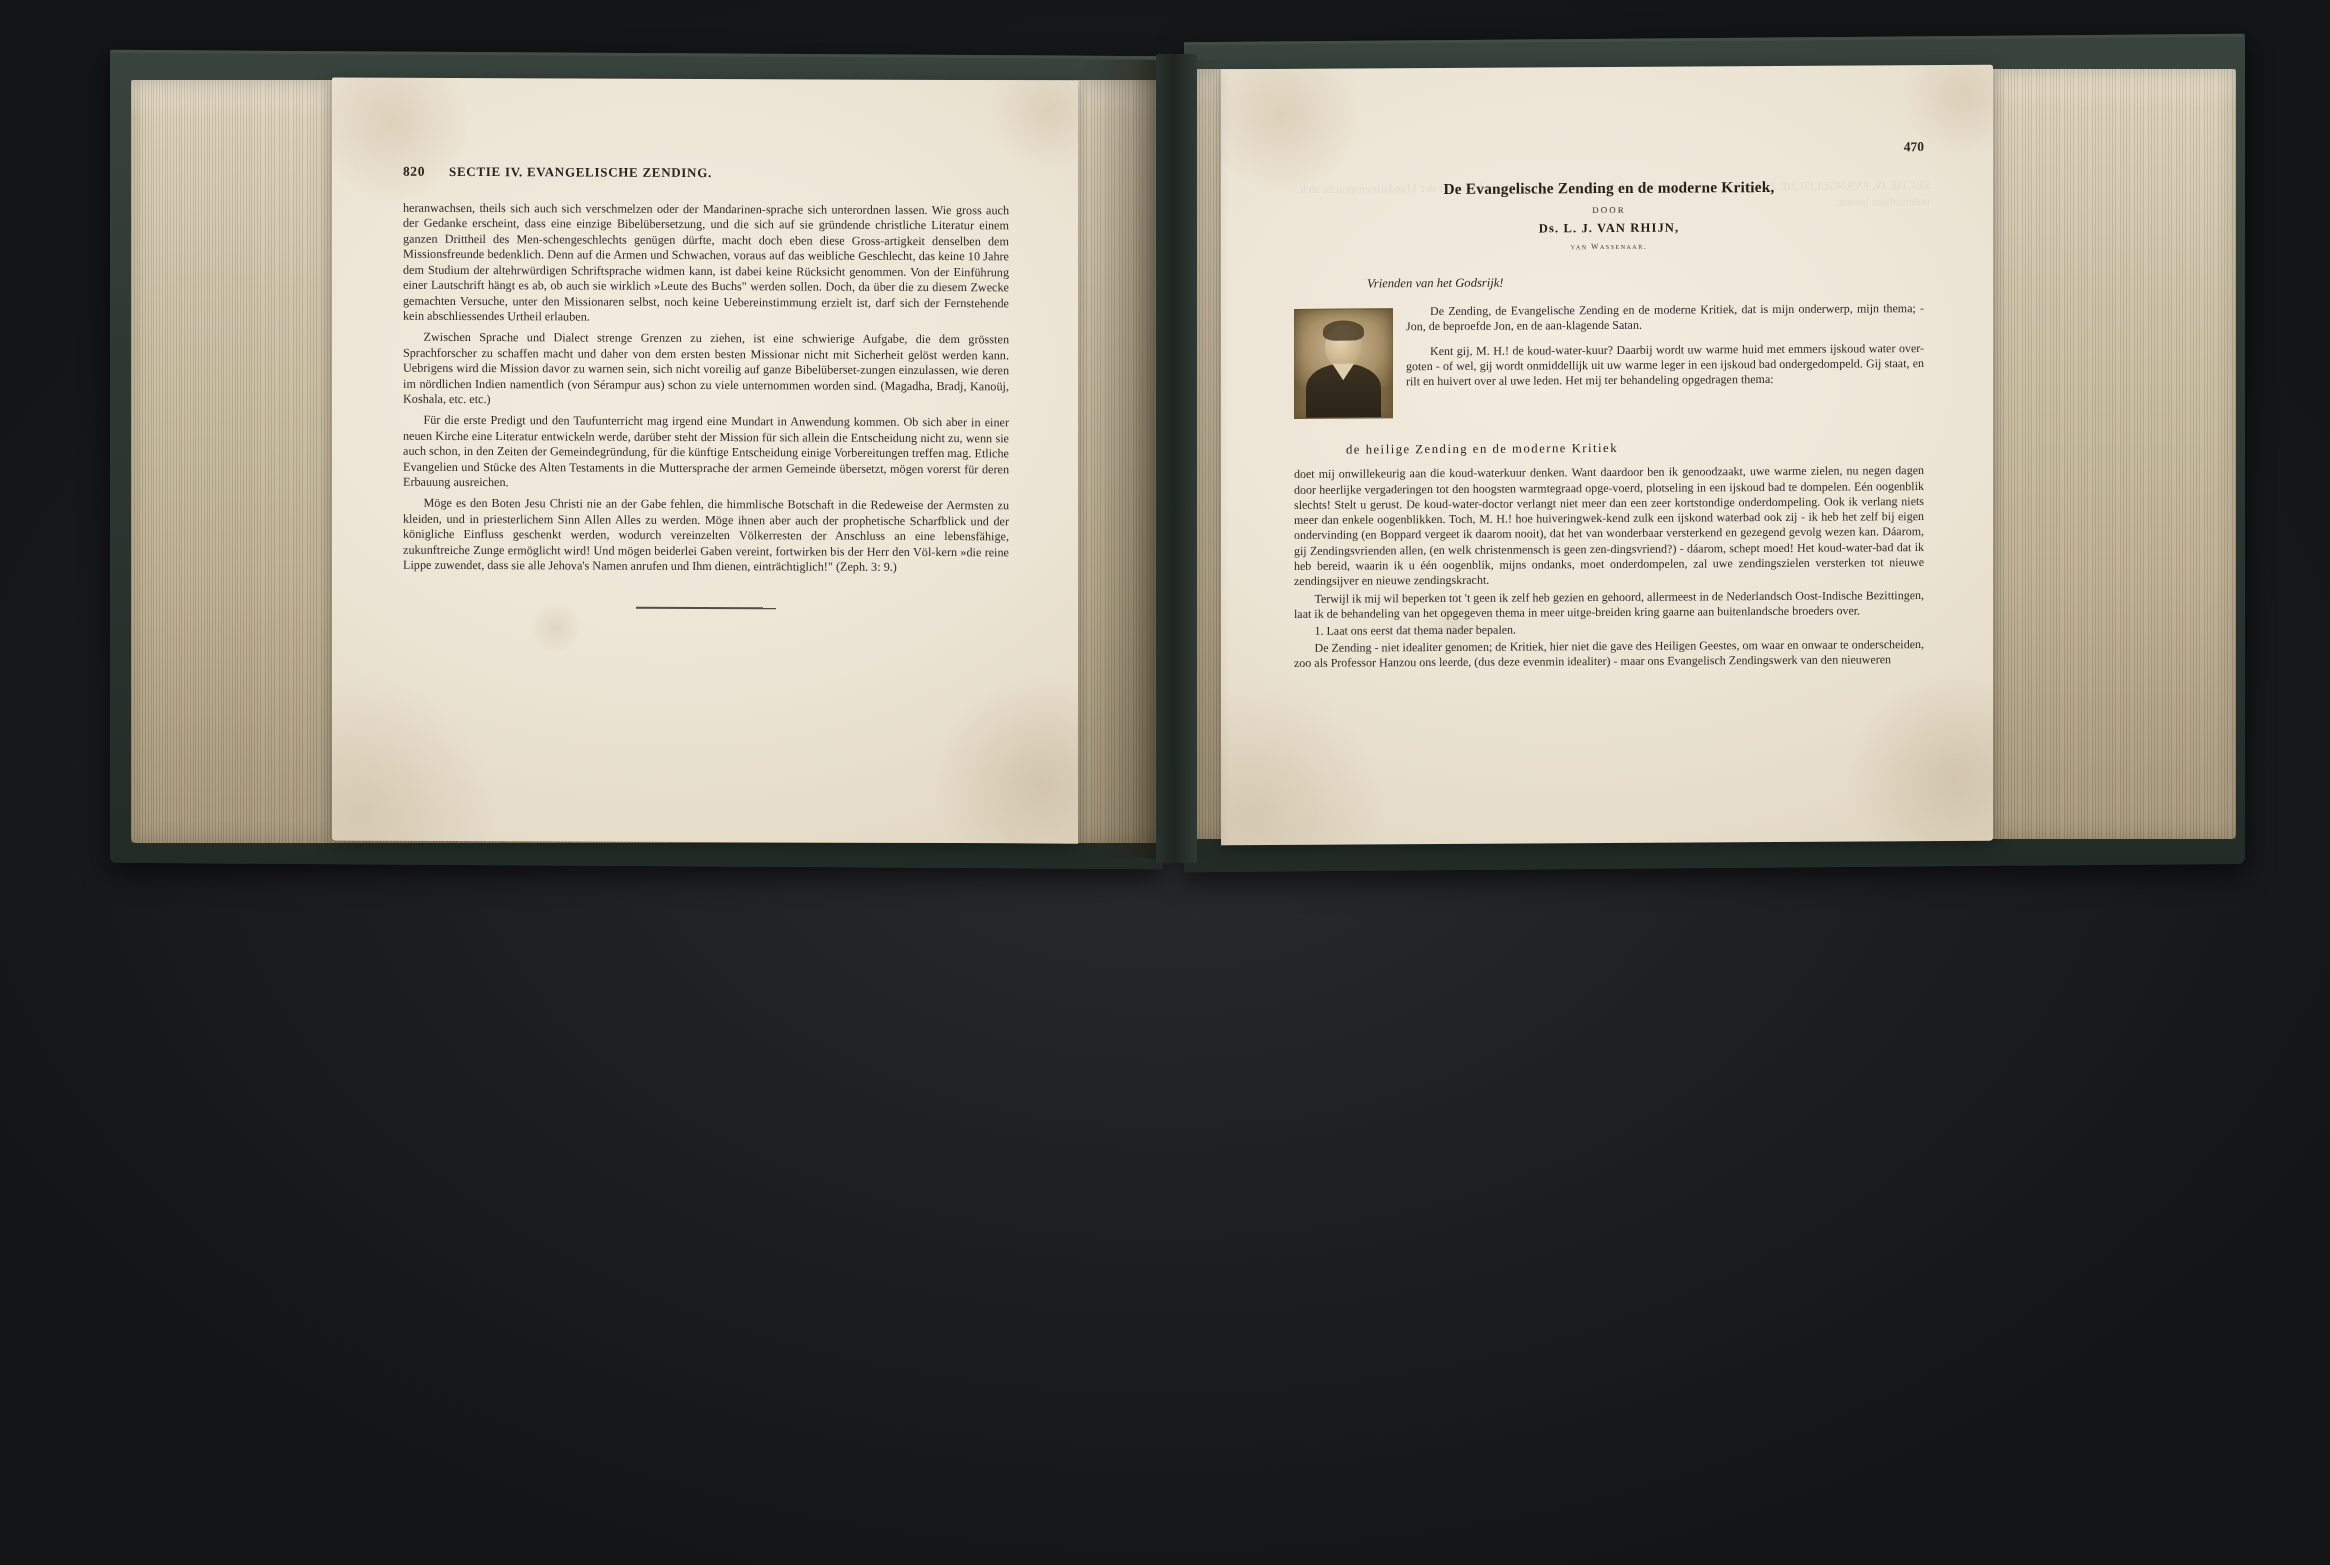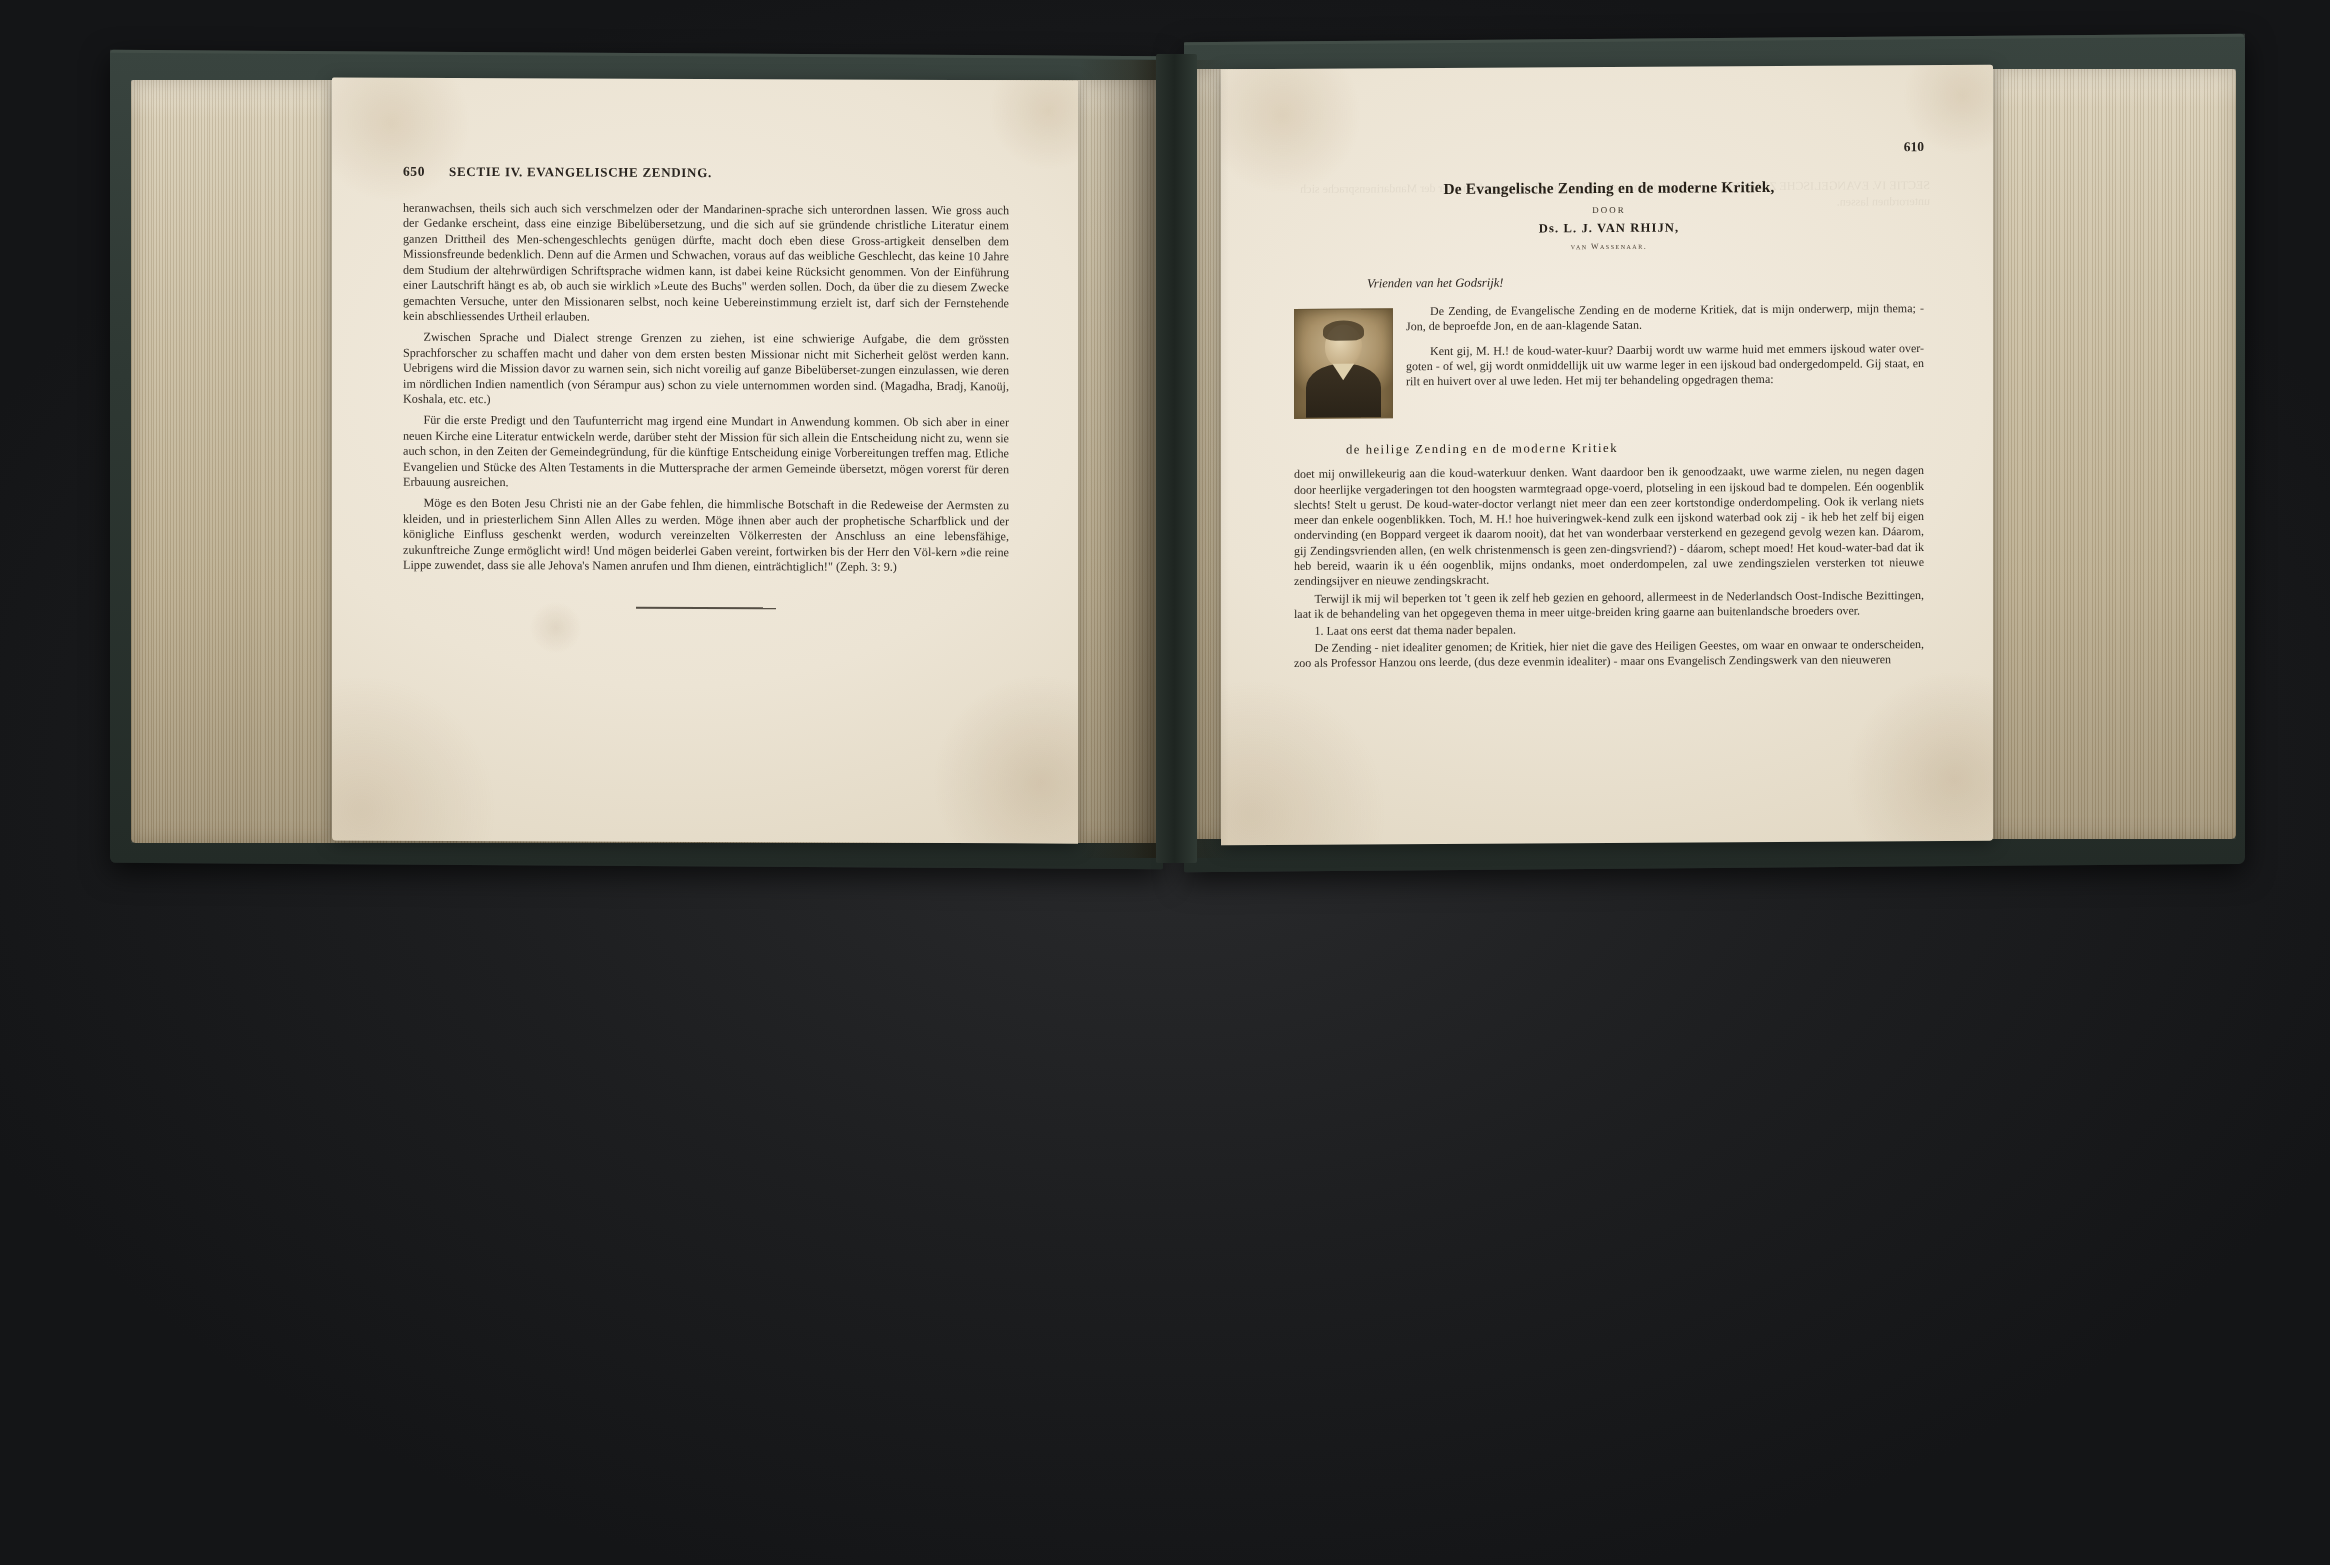--- a/index.html
+++ b/index.html
@@ -345,21 +345,21 @@
       <div class="striate"></div>
       <div class="sheen" style="left:0;top:0;width:100%;height:65px;"></div>
     </div>
 
     <div class="page verso">
       <div class="foxing"></div>
 
       <div class="text-col" style="left:71px; top:86px; width:606px;">
 
         <div class="running-head">
-          <span class="folio">650</span>
+          <span class="folio">820</span>
           <span class="section-title">SECTIE IV. EVANGELISCHE ZENDING.</span>
         </div>
 
         <div style="height:20.5px"></div>
 
         <p class="body first">heranwachsen, theils sich auch sich verschmelzen oder der Mandarinen-sprache sich unterordnen lassen. Wie gross auch der Gedanke erscheint, dass eine einzige Bibelübersetzung, und die sich auf sie gründende christliche Literatur einem ganzen Drittheil des Men-schengeschlechts genügen dürfte, macht doch eben diese Gross-artigkeit denselben dem Missionsfreunde bedenklich. Denn auf die Armen und Schwachen, voraus auf das weibliche Geschlecht, das keine 10 Jahre dem Studium der altehrwürdigen Schriftsprache widmen kann, ist dabei keine Rücksicht genommen. Von der Einführung einer Lautschrift hängt es ab, ob auch sie wirklich »Leute des Buchs" werden sollen. Doch, da über die zu diesem Zwecke gemachten Versuche, unter den Missionaren selbst, noch keine Uebereinstimmung erzielt ist, darf sich der Fernstehende kein abschliessendes Urtheil erlauben.</p>
         <div style="height:5.6px"></div>
         <p class="body">Zwischen Sprache und Dialect strenge Grenzen zu ziehen, ist eine schwierige Aufgabe, die dem grössten Sprachforscher zu schaffen macht und daher von dem ersten besten Missionar nicht mit Sicherheit gelöst werden kann. Uebrigens wird die Mission davor zu warnen sein, sich nicht voreilig auf ganze Bibelüberset-zungen einzulassen, wie deren im nördlichen Indien namentlich (von Sérampur aus) schon zu viele unternommen worden sind. (Magadha, Bradj, Kanoüj, Koshala, etc. etc.)</p>
         <div style="height:5.6px"></div>
         <p class="body">Für die erste Predigt und den Taufunterricht mag irgend eine Mundart in Anwendung kommen. Ob sich aber in einer neuen Kirche eine Literatur entwickeln werde, darüber steht der Mission für sich allein die Entscheidung nicht zu, wenn sie auch schon, in den Zeiten der Gemeindegründung, für die künftige Entscheidung einige Vorbereitungen treffen mag. Etliche Evangelien und Stücke des Alten Testaments in die Muttersprache der armen Gemeinde übersetzt, mögen vorerst für deren Erbauung ausreichen.</p>
@@ -374,21 +374,21 @@
       <div class="foxing"></div>
 
       <div class="bleed">
         SECTIE IV. EVANGELISCHE ZENDING. — heranwachsen, theils sich auch sich
         verschmelzen oder der Mandarinensprache sich unterordnen lassen.
       </div>
 
       <div class="text-col" style="left:73px; top:73px; width:630px;">
 
         <div style="text-align:right;">
-          <span class="folio">610</span>
+          <span class="folio">470</span>
         </div>
 
         <div style="height:22.4px"></div>
 
         <div class="art-title">De Evangelische Zending en de moderne Kritiek,</div>
         <div class="art-door">DOOR</div>
         <div class="art-author">Ds. L. J. VAN RHIJN,</div>
         <div class="art-place">van Wassenaar.</div>
 
         <div class="salutation">Vrienden van het Godsrijk!</div>

